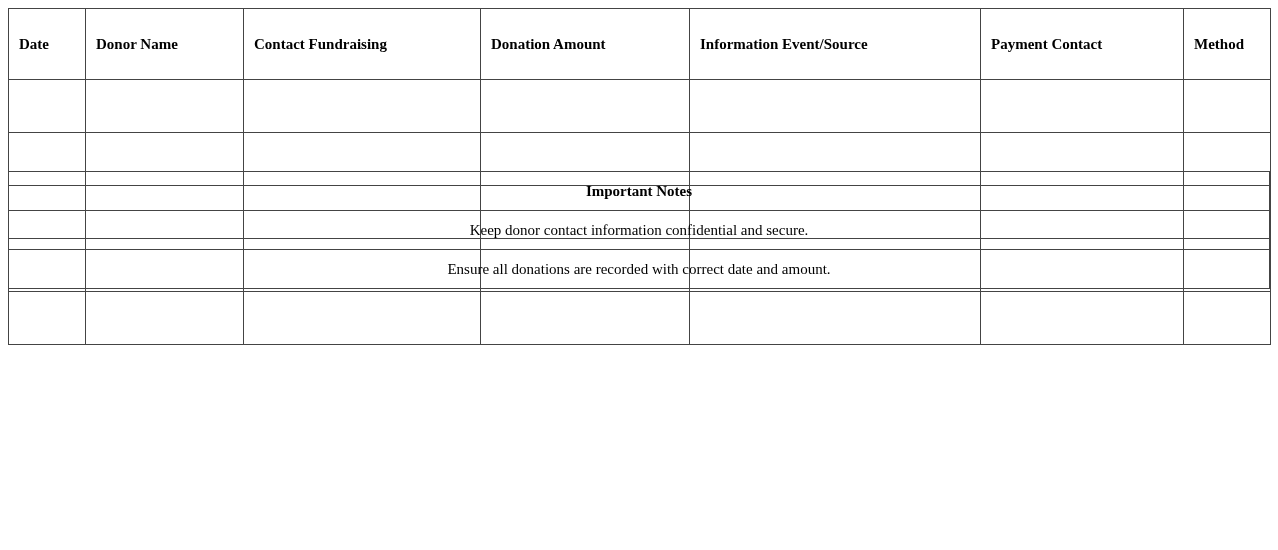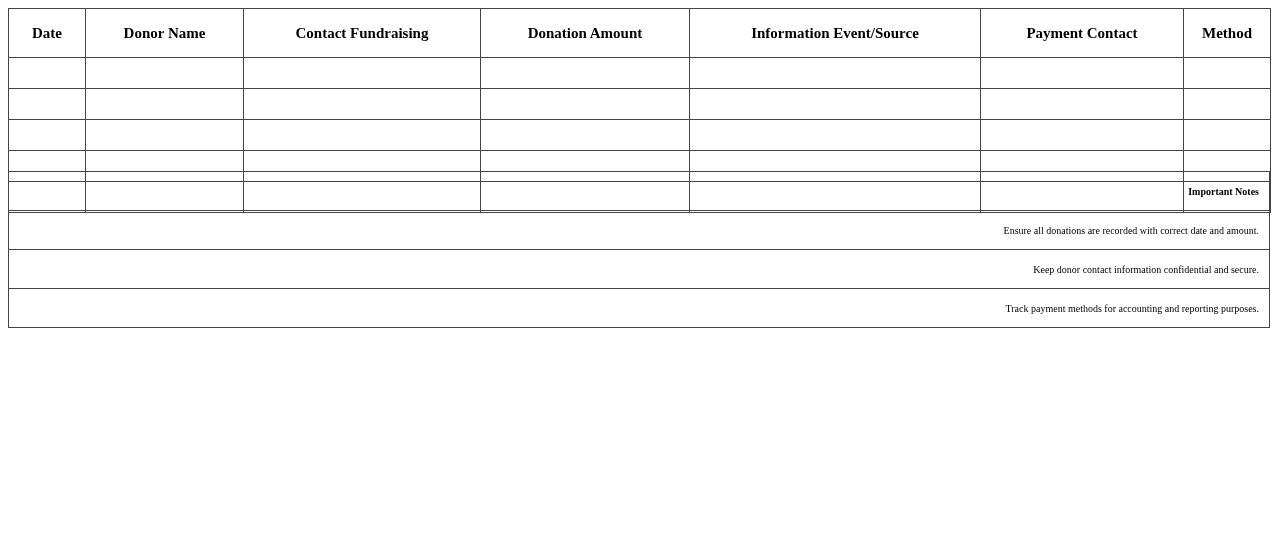--- a/index.html
+++ b/index.html
@@ -10,35 +10,35 @@
       position: relative;
     }
     table { border-collapse: collapse; }
     .donations {
       position: absolute; left: 8px; top: 8px;
       width: 1262px;
       table-layout: fixed;
     }
     .donations th, .donations td {
       border: 1px solid #444;
-      padding: 5px 10px;
-      text-align: center;
+      padding: 16px 10px;
+      text-align: left;
       font-size: 15px;
     }
     .donations th { height: 38px; font-weight: bold; }
     .donations td { height: 20px; }
     .notes {
       position: absolute; left: 8px; top: 171px;
       width: 1262px;
     }
     .notes th, .notes td {
       border: 1px solid #444;
       padding: 0 10px;
-      text-align: right;
-      font-size: 10px;
+      text-align: center;
+      font-size: 15px;
       height: 38px;
     }
     .notes th { font-weight: bold; }
     .notes td { font-weight: normal; }
   </style>
 </head>
 <body>
 
 <table class="donations">
   <colgroup>
@@ -111,22 +111,19 @@
 </table>
 
 <table class="notes">
   <thead>
     <tr>
       <th>Important Notes</th>
     </tr>
   </thead>
   <tbody>
     <tr>
-      <td>Ensure all donations are recorded with correct date and amount.</td>
-    </tr>
-    <tr>
       <td>Keep donor contact information confidential and secure.</td>
     </tr>
     <tr>
-      <td>Track payment methods for accounting and reporting purposes.</td>
+      <td>Ensure all donations are recorded with correct date and amount.</td>
     </tr>
   </tbody>
 </table>
 
 </body></html>

